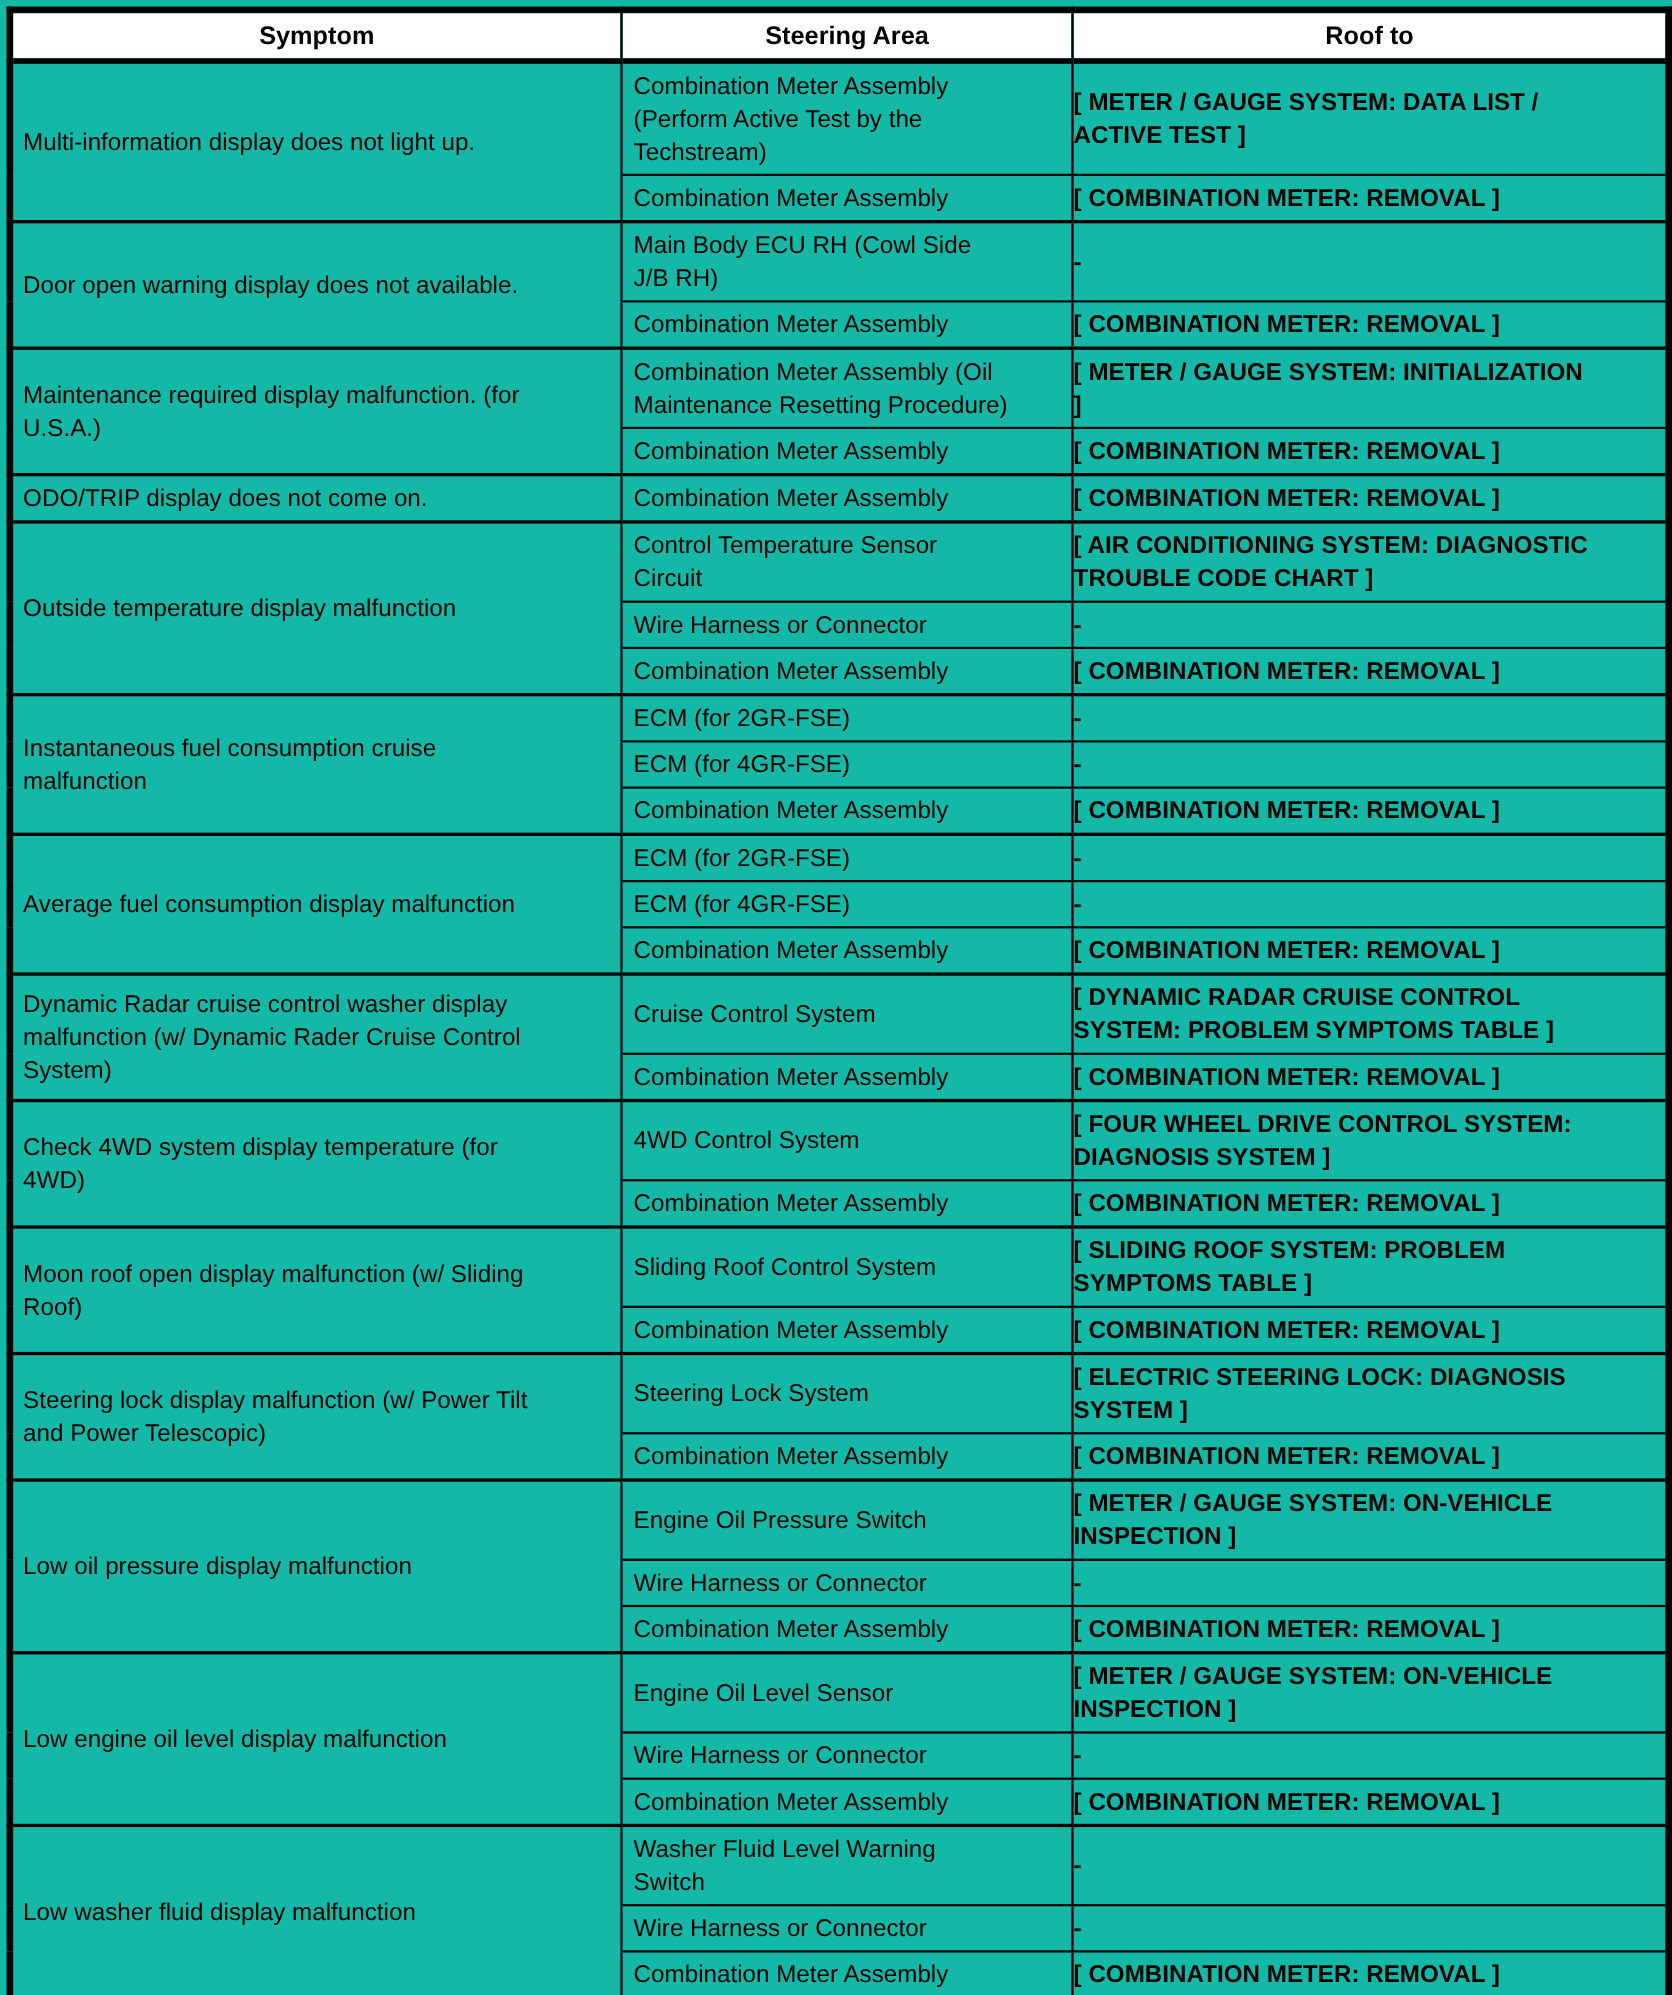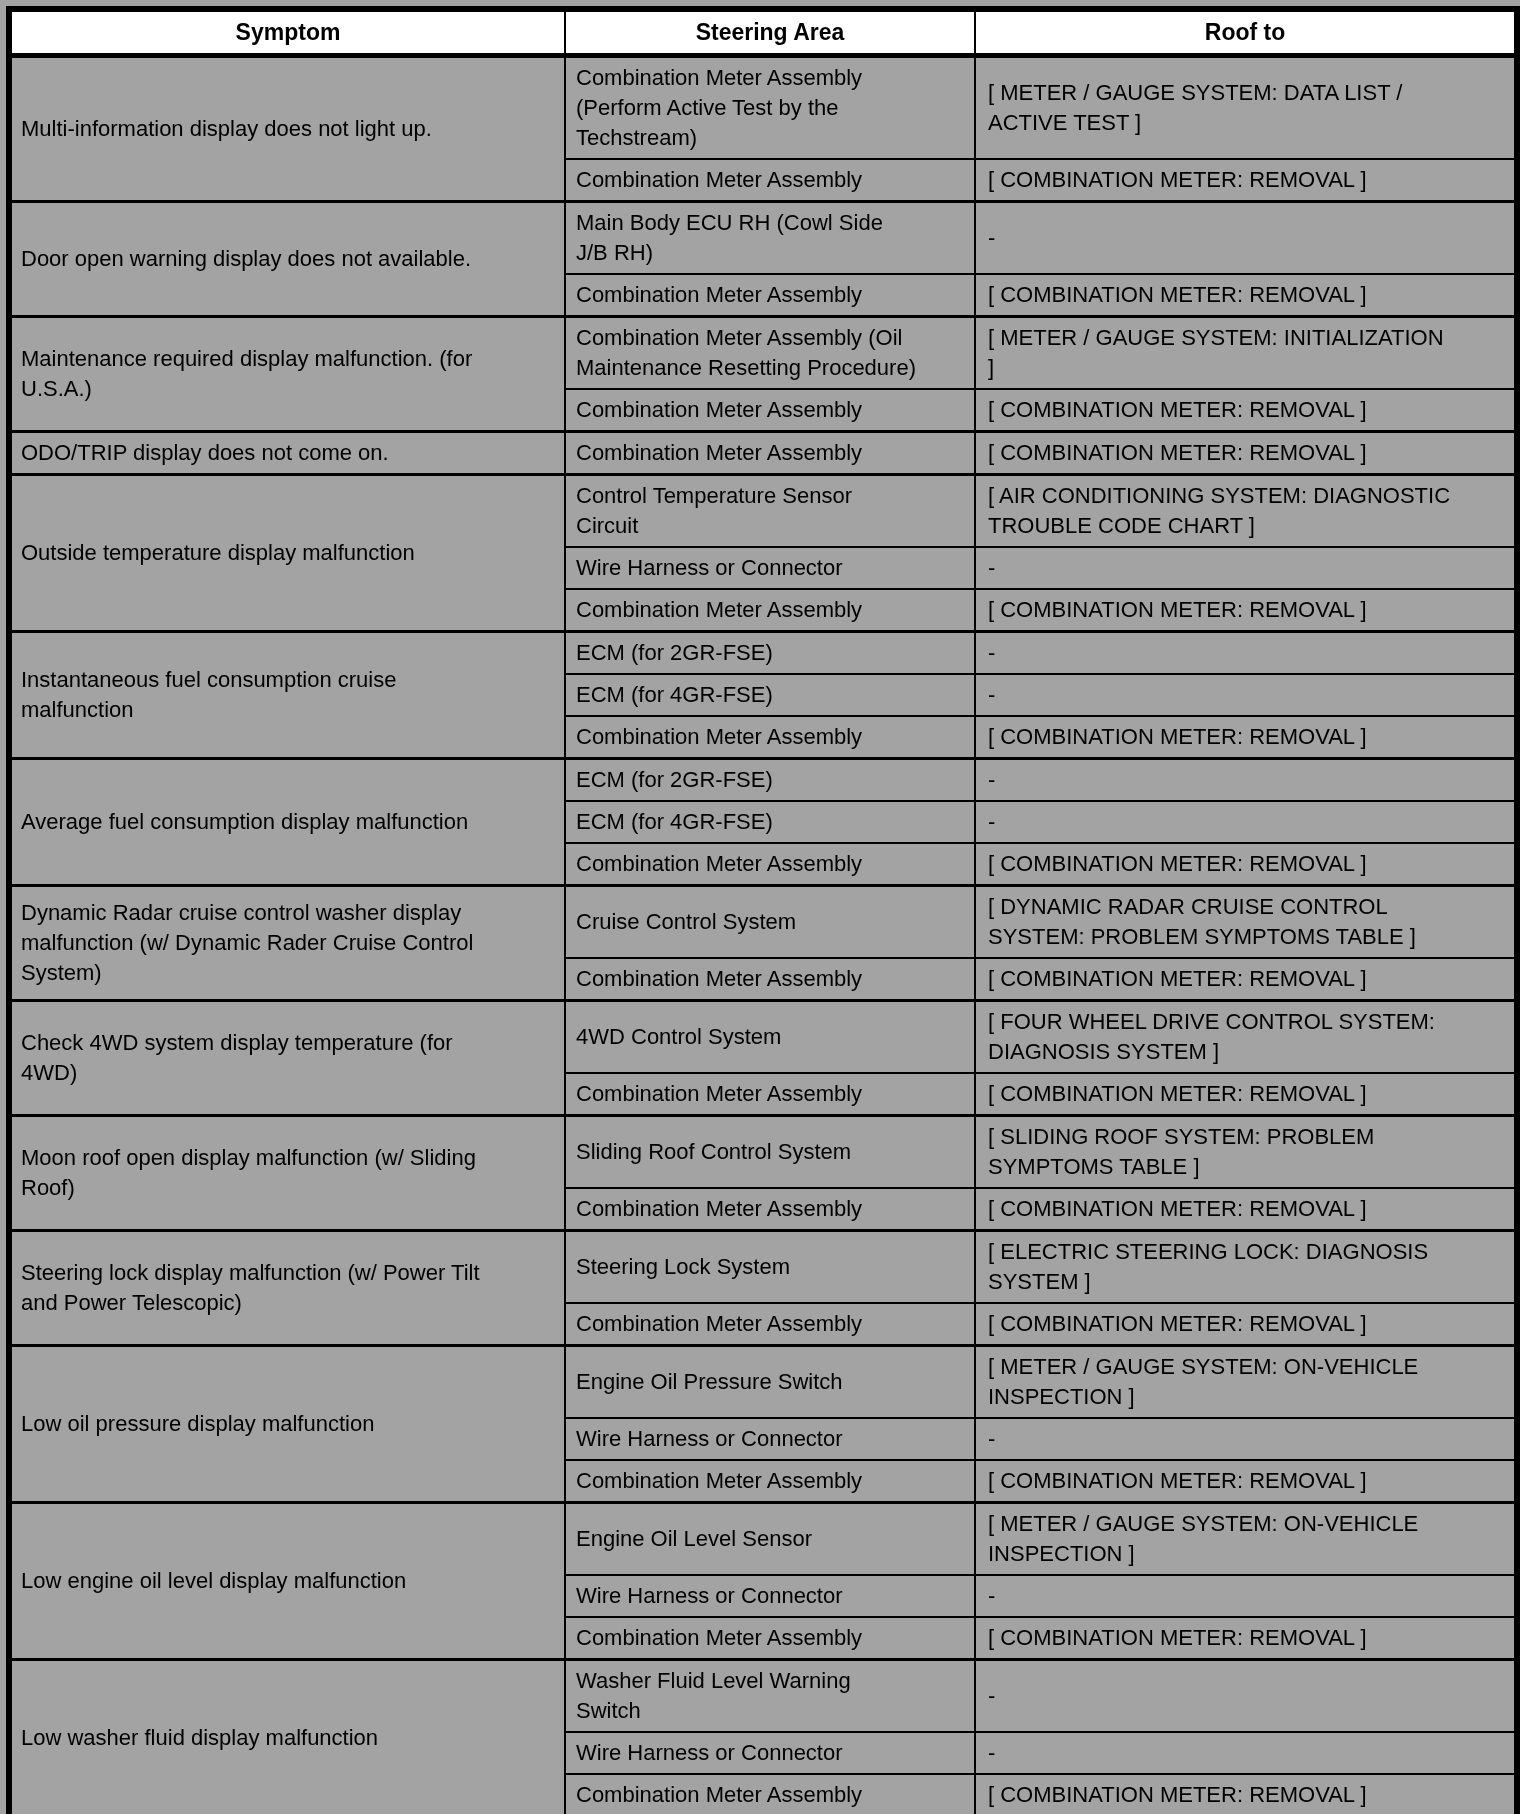--- a/index.html
+++ b/index.html
@@ -1,21 +1,21 @@
 <!DOCTYPE html>
 <html><head>
 <meta charset="utf-8">
 <style>
   html, body { margin: 0; padding: 0; background: #ffffff; }
   .page {
     width: 1520px;
     height: 1814px;
     box-sizing: border-box;
     padding: 6px;
-    background: #a3a3a3;
+    background: #14b8a6;
     font-family: "Liberation Sans", sans-serif;
     color: #000000;
     overflow: hidden;
   }
   table.symptoms {
     border-collapse: collapse;
     table-layout: fixed;
     width: 1508px;
     border: 6px solid #000;
   }
@@ -39,21 +39,21 @@
     border-bottom: 5px solid #000;
     background: #ffffff;
   }
   tbody td {
     font-size: 22px;
     line-height: 30px;
     padding: 5px 8px 5px 10px;
     white-space: pre-line;
   }
   tbody td.symptom-cell { padding-left: 9px; }
-  tbody td.refer-to-cell { font-weight: normal; padding-left: 12px; }
+  tbody td.refer-to-cell { font-weight: bold; padding-left: 0; }
   tbody tr.group-start td { border-top: 3px solid #000; }
 </style>
 </head>
 <body>
 
 <div class="page">
   <table class="symptoms">
     <colgroup>
       <col class="c-symptom">
       <col class="c-area">

